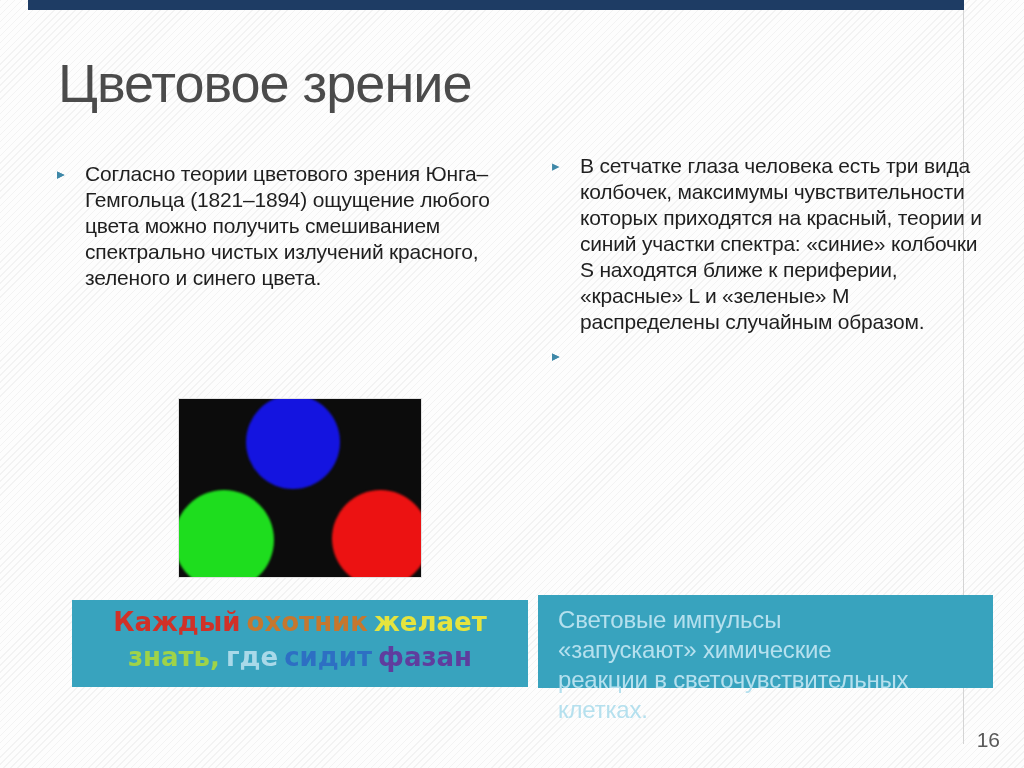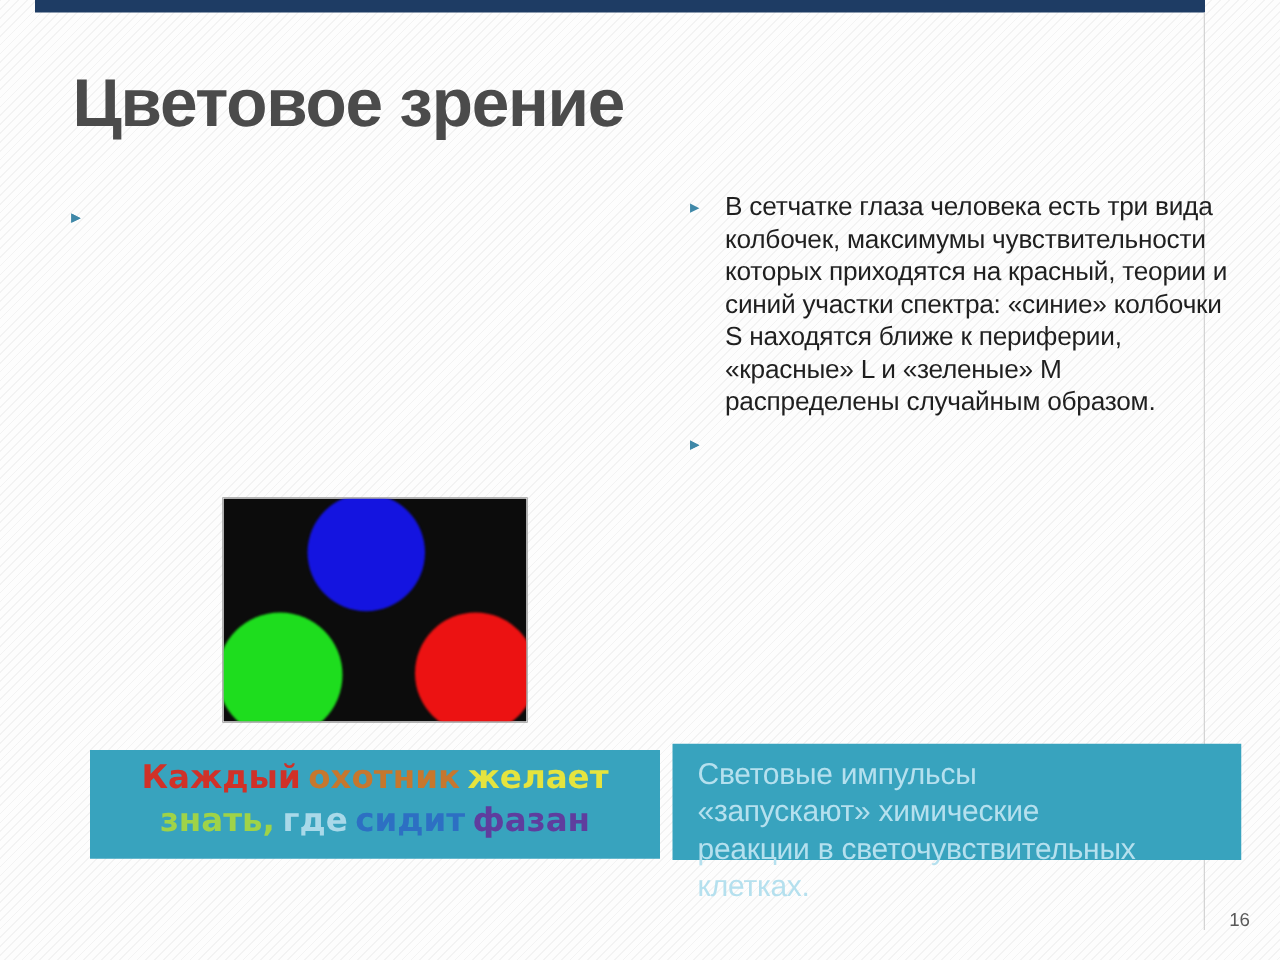--- a/index.html
+++ b/index.html
@@ -12,21 +12,21 @@
     background-image:repeating-linear-gradient(135deg,
       rgba(140,140,140,0.09) 0px, rgba(140,140,140,0.09) 1px,
       rgba(255,255,255,0) 1px, rgba(255,255,255,0) 5px);
     font-family:"Liberation Sans","DejaVu Sans",sans-serif;
     color:#1f1f1f;
   }
   .top-bar{position:absolute;left:28px;top:0;width:936px;height:10px;}
   .right-rule{position:absolute;left:963px;top:10px;width:1px;height:734px;background:#d4d4d4;}
   .title{
     position:absolute;left:58px;top:52px;width:900px;
-    font-size:54px;letter-spacing:-1px;font-weight:700;
+    font-size:54px;letter-spacing:-1px;font-weight:400;
   }
   .col{position:absolute;font-size:21px;line-height:26px;letter-spacing:-0.2px;}
   .col-left{left:55px;top:153px;width:467px;}
   .col-right{left:550px;top:153px;width:442px;}
   ul.bullets{list-style:none;margin:0;padding:0;}
   ul.bullets li{position:relative;padding-left:30px;margin:0 0 8px 0;}
   ul.bullets li .blt{
     position:absolute;left:2px;top:2px;
     font-size:15px;line-height:22px;
   }
@@ -46,37 +46,37 @@
     padding-top:5px;box-sizing:content-box;
   }
   .mnemonic-box .w{padding:0 3px;}
   .impulse-box{
     position:absolute;left:538px;top:595px;width:455px;height:93px;
     box-sizing:border-box;padding:10px 68px 10px 20px;
     font-size:24px;line-height:30px;letter-spacing:-0.2px;
   }
   .page-number{
     position:absolute;left:955px;top:728px;width:45px;
-    text-align:right;font-size:15px;color:#595959;
+    text-align:right;font-size:21px;color:#595959;
   }
 </style>
 </head>
 <body>
 
 <div class="slide" style="color: rgb(31, 31, 31);">
 
   <div class="top-bar" style="background: rgb(30, 60, 100);"></div>
   <div class="right-rule"></div>
 
   <div class="title" style="color: rgb(75, 75, 75);">Цветовое зрение</div>
 
   <div class="col col-left">
     <ul class="bullets" id="left-bullets">
         <li><span class="blt" style="color: rgb(63, 136, 168);">▸</span></li>
-        <li><span class="blt" style="color: rgb(63, 136, 168);">▸</span></li>
+        <li><span class="blt" style="color: rgb(63, 136, 168);">▸</span><span>Согласно теории цветового зрения Юнга–Гемгольца (1821–1894) ощущение любого цвета можно получить смешиванием спектрально чистых излучений красного, зеленого и синего цвета.</span></li>
       </ul>
   </div>
 
   <div class="col col-right">
     <ul class="bullets" id="right-bullets">
         <li><span class="blt" style="color: rgb(63, 136, 168);">▸</span><span>В сетчатке глаза человека есть три вида колбочек, максимумы чувствительности которых приходятся на красный, теории и синий участки спектра: «синие» колбочки S находятся ближе к периферии, «красные» L и «зеленые» M распределены случайным образом.</span></li>
         <li><span class="blt" style="color: rgb(63, 136, 168);">▸</span></li>
         <li><span class="blt" style="color: rgb(63, 136, 168);">▸</span></li>
       </ul>
   </div>

